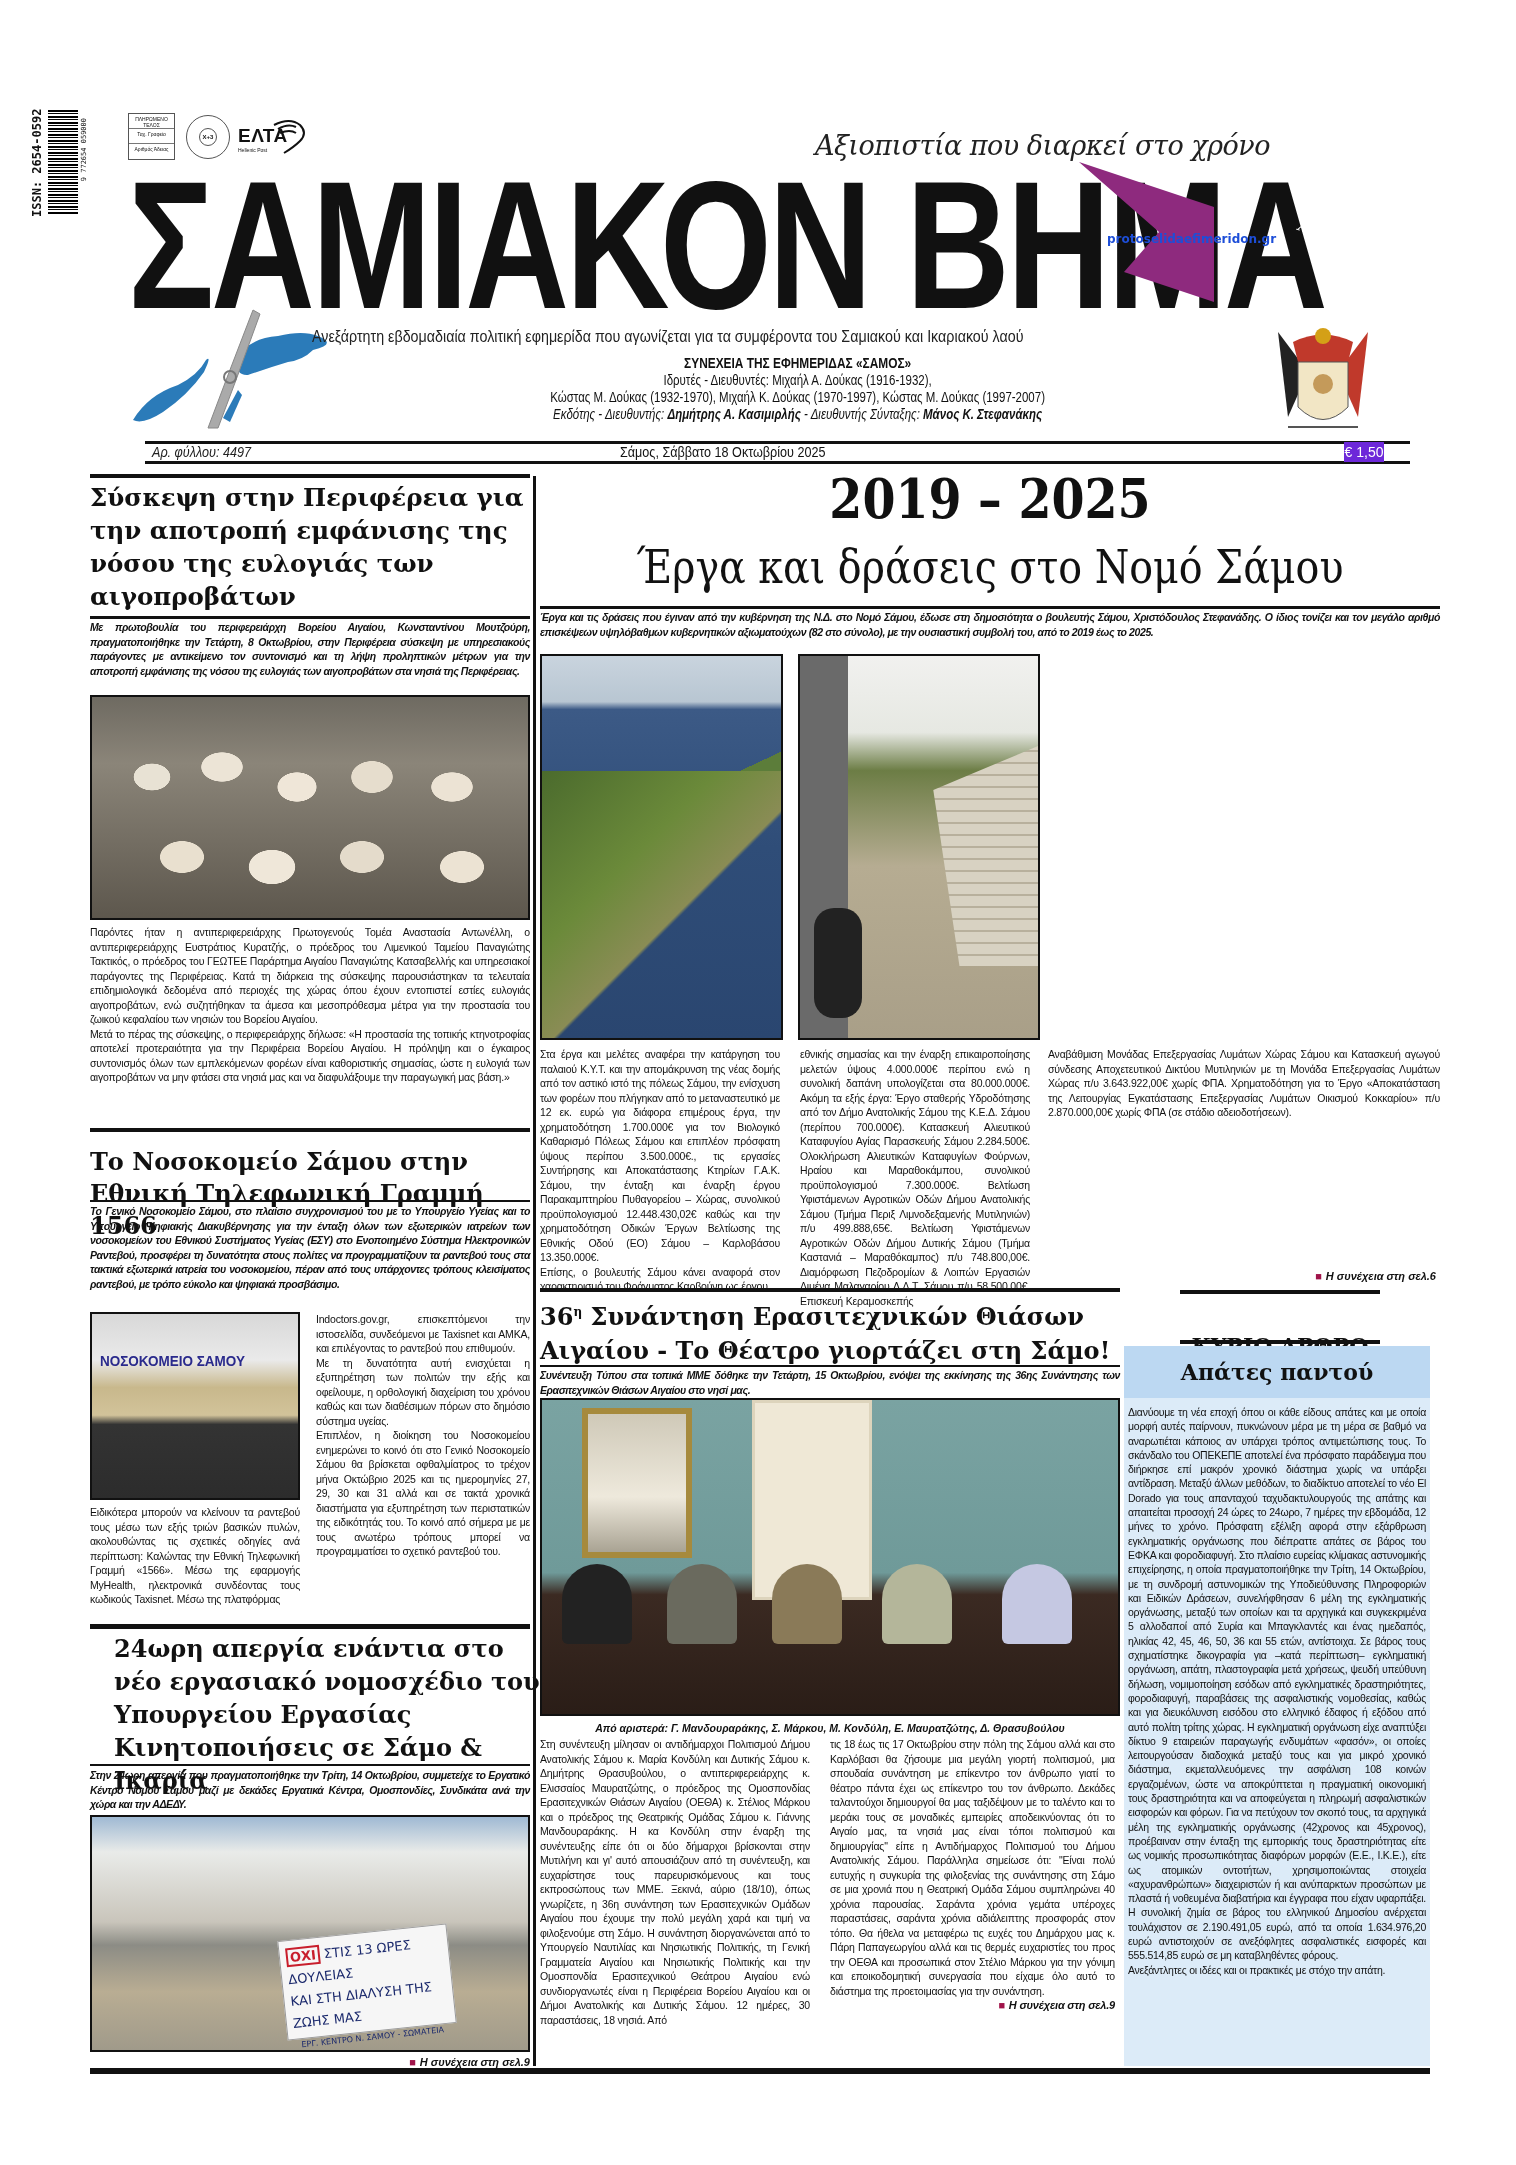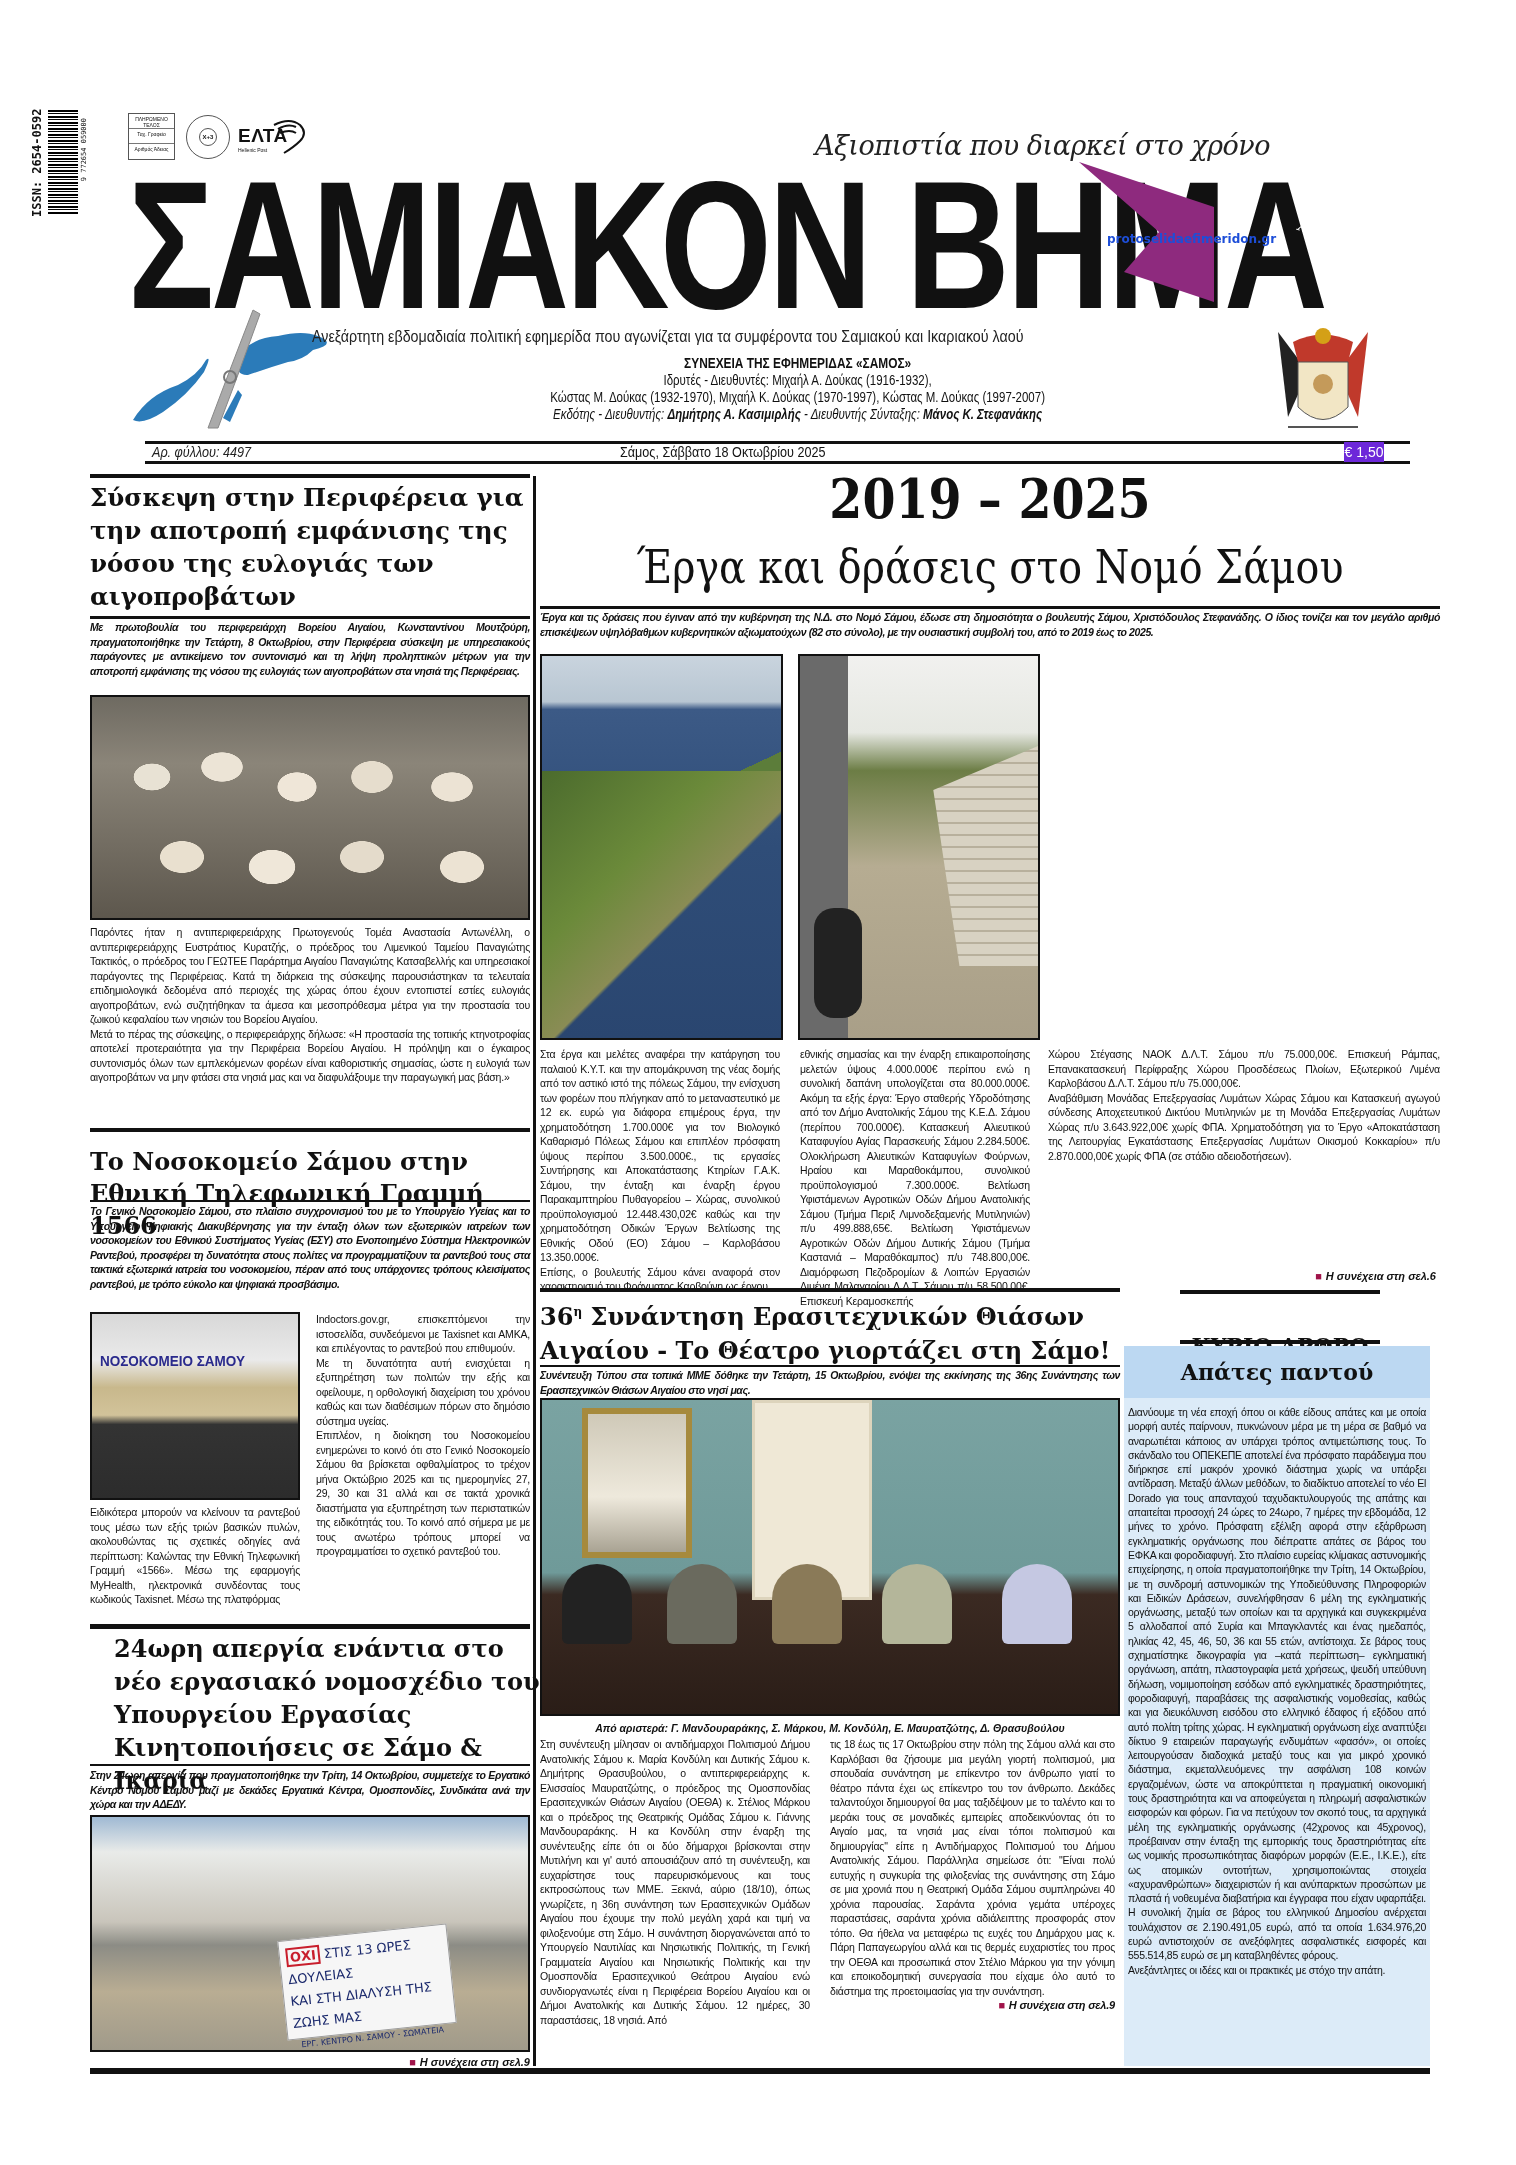--- a/index.html
+++ b/index.html
@@ -277,21 +277,20 @@
 </div>
 
 <div class="abs body-text main-body-1">
   <p>Στα έργα και μελέτες αναφέρει την κατάργηση του παλαιού Κ.Υ.Τ. και την απομάκρυνση της νέας δομής από τον αστικό ιστό της πόλεως Σάμου, την ενίσχυση των φορέων που πλήγηκαν από το μεταναστευτικό με 12 εκ. ευρώ για διάφορα επιμέρους έργα, την χρηματοδότηση 1.700.000€ για τον Βιολογικό Καθαρισμό Πόλεως Σάμου και επιπλέον πρόσφατη ύψους περίπου 3.500.000€., τις εργασίες Συντήρησης και Αποκατάστασης Κτηρίων Γ.Α.Κ. Σάμου, την ένταξη και έναρξη έργου Παρακαμπτηρίου Πυθαγορείου – Χώρας, συνολικού προϋπολογισμού 12.448.430,02€ καθώς και την χρηματοδότηση Οδικών Έργων Βελτίωσης της Εθνικής Οδού (ΕΟ) Σάμου – Καρλοβάσου 13.350.000€.</p>
   <p>Επίσης, ο βουλευτής Σάμου κάνει αναφορά στον χαρακτηρισμό του Φράγματος Καρβούνη ως έργου</p>
 </div>
 <div class="abs body-text main-body-2">
   <p>εθνικής σημασίας και την έναρξη επικαιροποίησης μελετών ύψους 4.000.000€ περίπου ενώ η συνολική δαπάνη υπολογίζεται στα 80.000.000€. Ακόμη τα εξής έργα: Έργο σταθερής Υδροδότησης από τον Δήμο Ανατολικής Σάμου της Κ.Ε.Δ. Σάμου (περίπου 700.000€). Κατασκευή Αλιευτικού Καταφυγίου Αγίας Παρασκευής Σάμου 2.284.500€. Ολοκλήρωση Αλιευτικών Καταφυγίων Φούρνων, Ηραίου και Μαραθοκάμπου, συνολικού προϋπολογισμού 7.300.000€. Βελτίωση Υφιστάμενων Αγροτικών Οδών Δήμου Ανατολικής Σάμου (Τμήμα Περιξ Λιμνοδεξαμενής Μυτιληνιών) π/υ 499.888,65€. Βελτίωση Υφιστάμενων Αγροτικών Οδών Δήμου Δυτικής Σάμου (Τμήμα Καστανιά – Μαραθόκαμπος) π/υ 748.800,00€. Διαμόρφωση Πεζοδρομίων &amp; Λοιπών Εργασιών Λιμένα Μαλαγαρίου Δ.Λ.Τ. Σάμου π/υ 58.500,00€. Επισκευή Κεραμοσκεπής</p>
 </div>
 <div class="abs body-text main-body-3">
-  <p>Χώρου Στέγασης ΝΑΟΚ Δ.Λ.Τ. Σάμου π/υ 75.000,00€. Επισκευή Ράμπας, Επανακατασκευή Περίφραξης Χώρου Προσδέσεως Πλοίων, Εξωτερικού Λιμένα Καρλοβάσου Δ.Λ.Τ. Σάμου π/υ 75.000,00€.</p>
   <p>Αναβάθμιση Μονάδας Επεξεργασίας Λυμάτων Χώρας Σάμου και Κατασκευή αγωγού σύνδεσης Αποχετευτικού Δικτύου Μυτιληνιών με τη Μονάδα Επεξεργασίας Λυμάτων Χώρας π/υ 3.643.922,00€ χωρίς ΦΠΑ. Χρηματοδότηση για το Έργο «Αποκατάσταση της Λειτουργίας Εγκατάστασης Επεξεργασίας Λυμάτων Οικισμού Κοκκαρίου» π/υ 2.870.000,00€ χωρίς ΦΠΑ (σε στάδιο αδειοδοτήσεων).</p>
 </div>
 <div class="abs cont-note main-cont">
   <span class="bullet">■</span><span>Η συνέχεια στη σελ.6</span>
 </div>
 
 <div class="abs hr" style="left:540px; top:1288px; width:580px; height:4px;"></div>
 <div class="abs headline h-theatre">
   <span>36</span><sup style="font-size:12px;">η</sup><span> Συνάντηση Ερασιτεχνικών Θιάσων Αιγαίου - Το Θέατρο γιορτάζει στη Σάμο!</span>
 </div>

